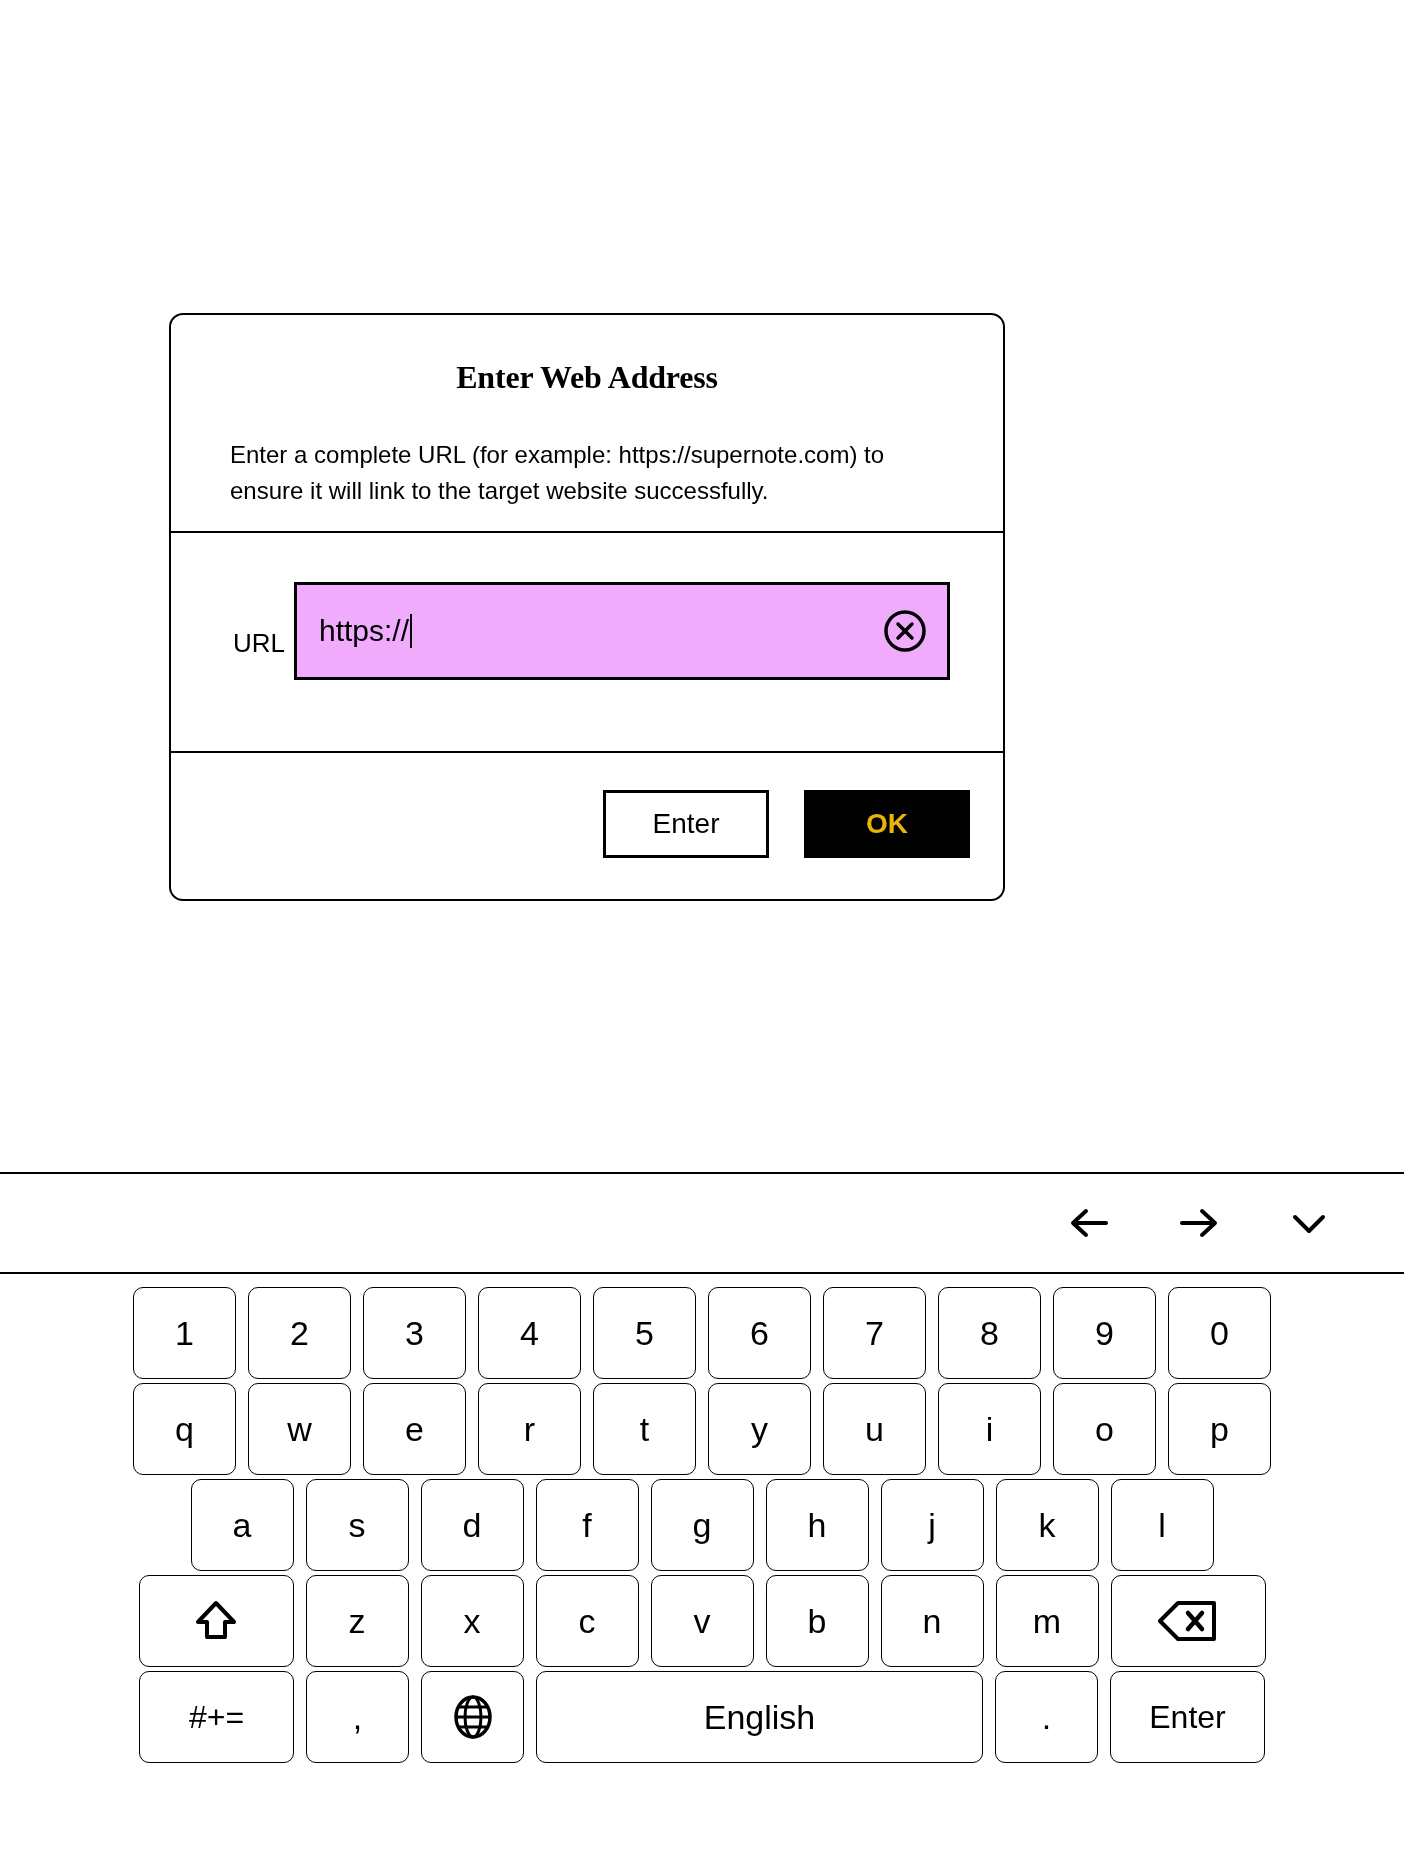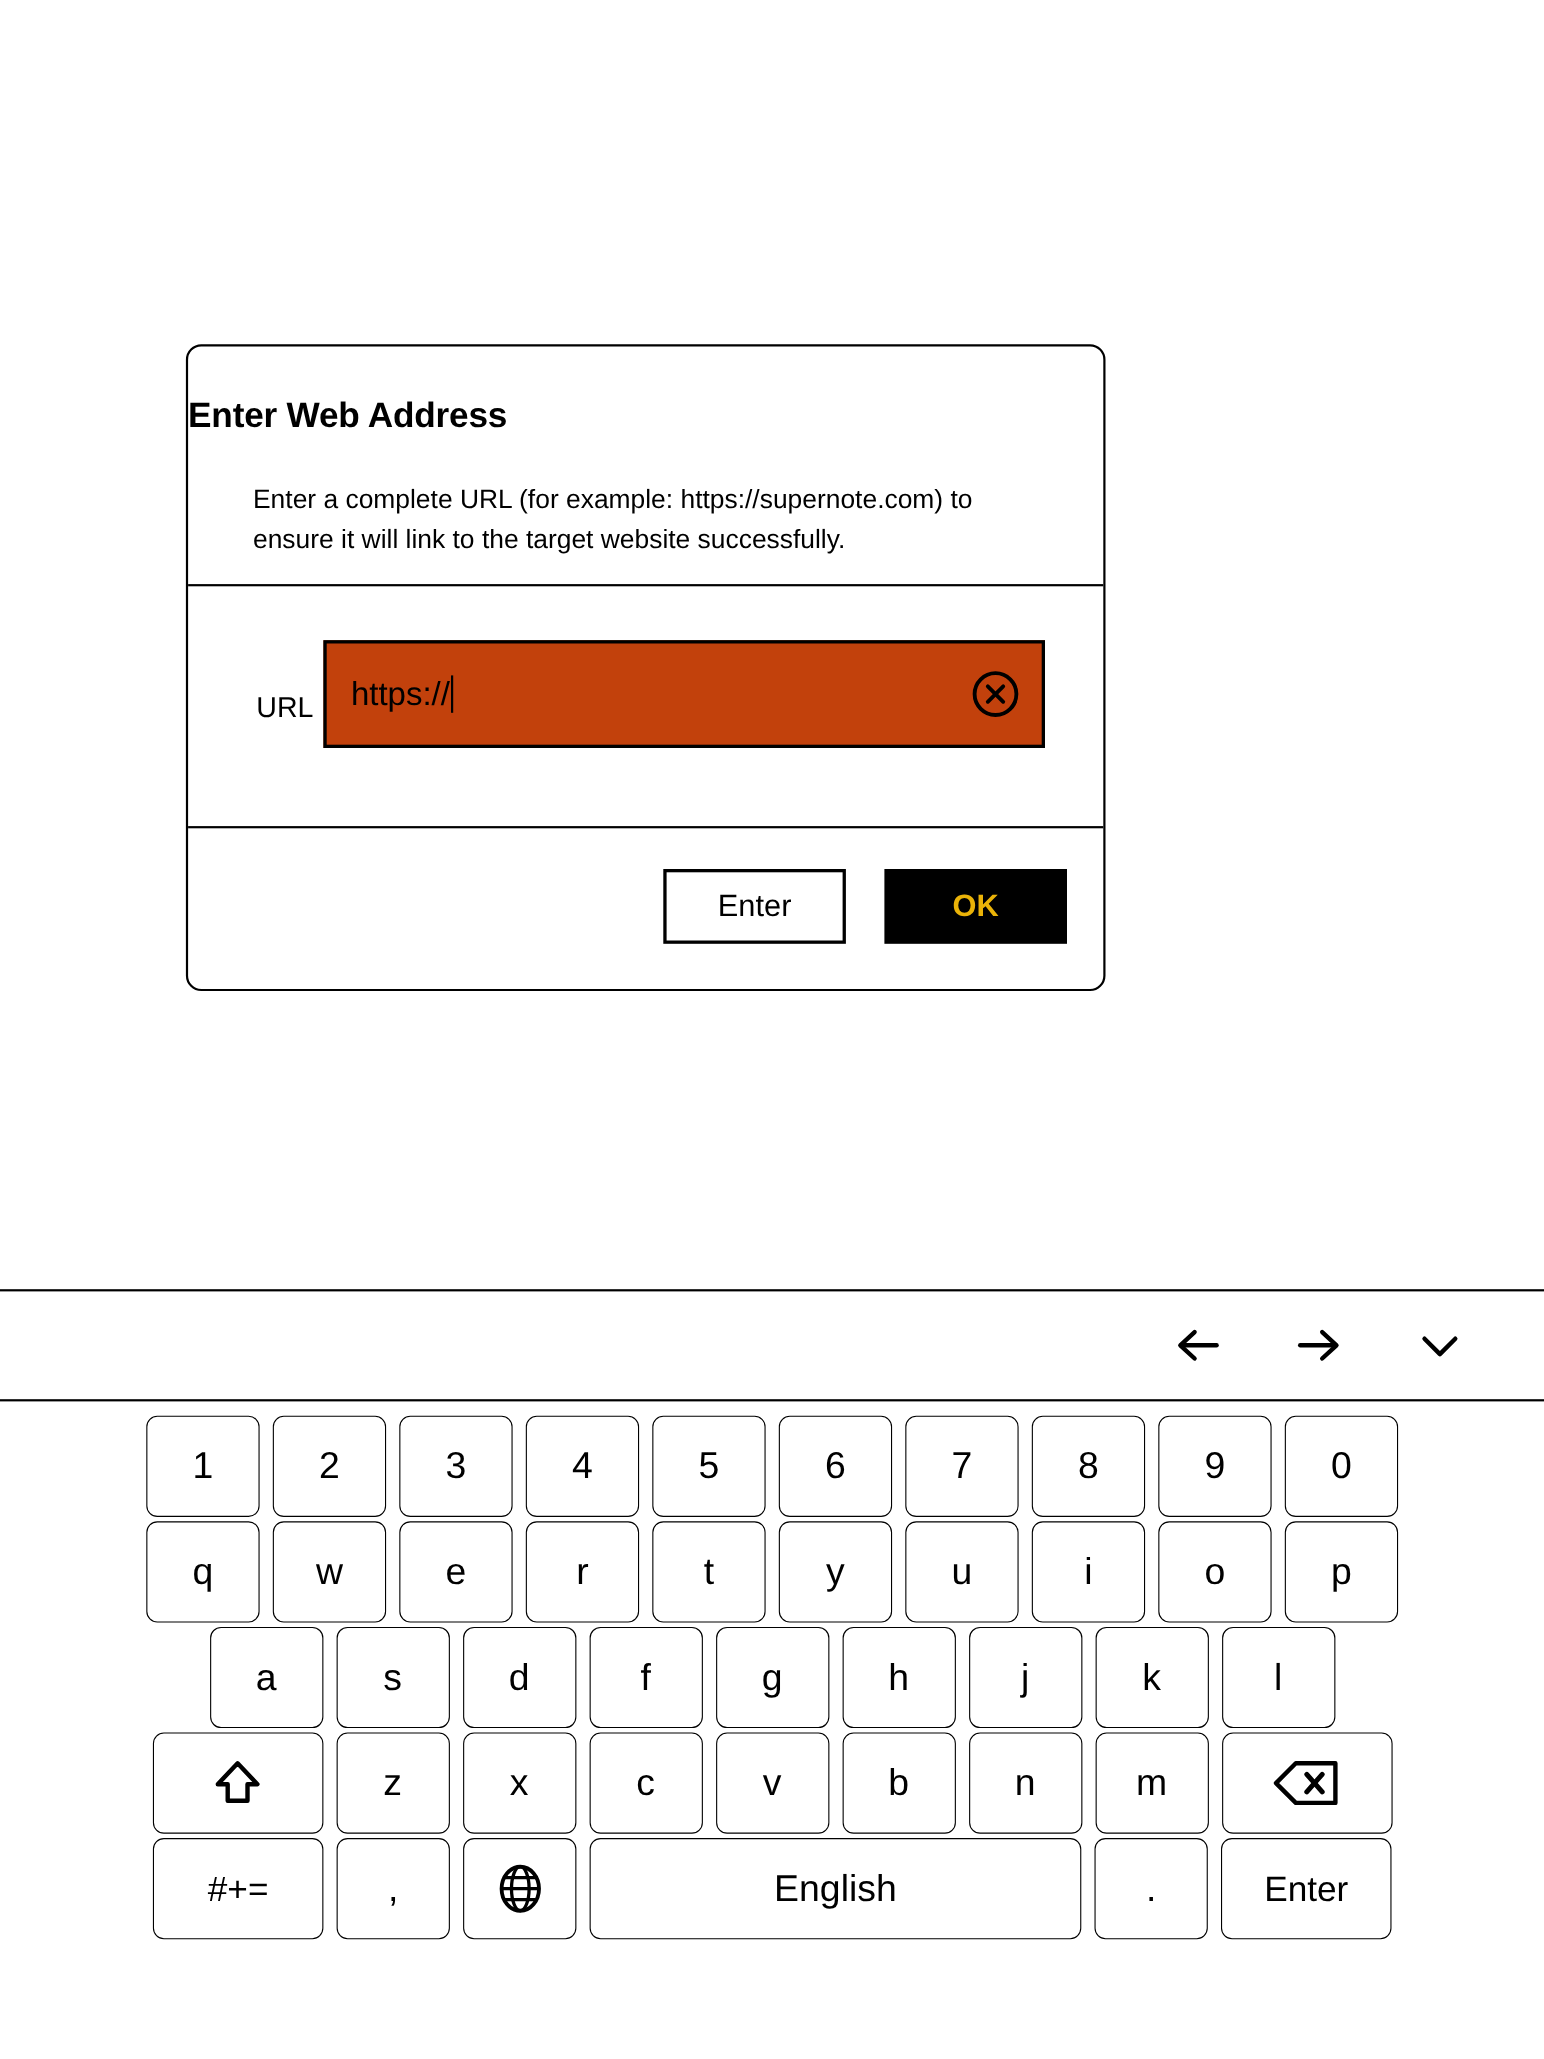--- a/index.html
+++ b/index.html
@@ -36,24 +36,24 @@
     box-sizing: border-box;
     border-bottom: 2px solid #000000;
     position: relative;
   }
 
   #dialog-title {
     position: absolute;
     left: 0;
     right: 0;
     top: 44px;
-    text-align: left;
+    text-align: center;
     font-size: 32px;
     font-weight: bold;
-    font-family: Liberation Sans, sans-serif;
+    font-family: Liberation Serif, serif;
     letter-spacing: -0.2px;
   }
 
   #dialog-description {
     position: absolute;
     left: 59px;
     right: 48px;
     top: 122px;
     font-size: 24px;
     line-height: 36px;
@@ -77,21 +77,21 @@
   }
 
   #url-field {
     position: absolute;
     left: 123px;
     top: 282px;
     width: 656px;
     height: 98px;
     box-sizing: border-box;
     border: 3px solid #000000;
-    background: #c2410c;
+    background: #f0abfc;
     display: flex;
     align-items: center;
   }
   
   .dlg-body #url-field {
     top: 49px;
   }
 
   #url-value {
     flex: 1;

